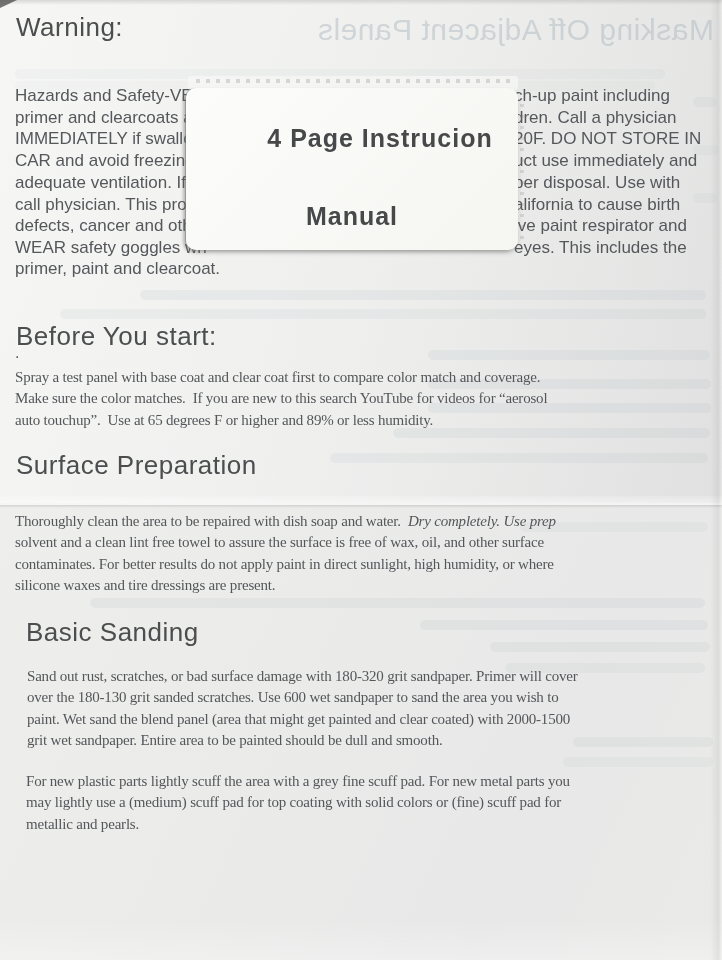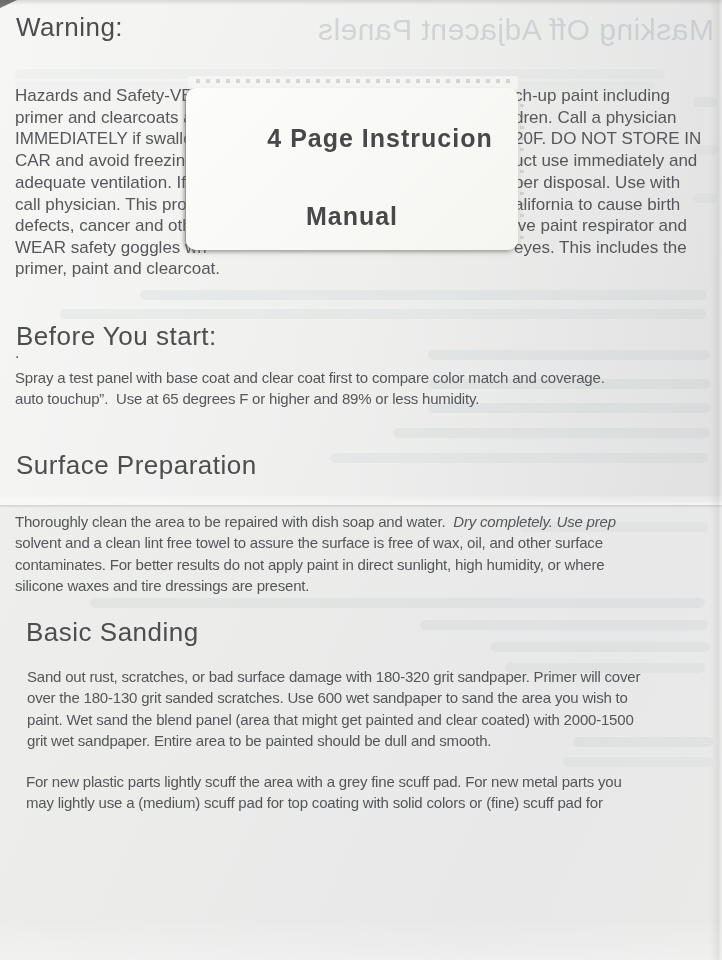--- a/index.html
+++ b/index.html
@@ -27,21 +27,21 @@
   
   .gb{position:absolute;height:10px;border-radius:5px;background:rgba(168,178,188,.30);
     filter:blur(.7px);z-index:1;}
   .ghost-heading{left:298px;top:13px;width:416px;z-index:1;
     font-size:30px;letter-spacing:.5px;color:rgba(172,182,191,.48);
     transform:scaleX(-1);white-space:pre;text-align:left;filter:blur(.4px);}
   
   .hdg{font-size:26px;color:#4b4d4f;letter-spacing:.5px;white-space:pre;z-index:3;}
   .wcol{font-size:17px;line-height:21.7px;color:#55575b;z-index:2;}
   .wcol .ln{white-space:pre;}
-  .para{font-size:15px;line-height:21.3px;color:#54565a;letter-spacing:-0.2px;z-index:3;}
+  .para{font-size:15px;line-height:21.3px;color:#54565a;letter-spacing:-0.2px;z-index:3;font-family:Liberation Serif, serif;}
   .para .ln{white-space:pre;}
   .ital{font-style:italic;}
   .stray{font-size:16px;color:#55575b;z-index:3;}
   
   .torn-strip{left:188px;top:76px;width:330px;height:14px;z-index:4;
     background:rgba(248,248,246,.7);border-radius:3px;}
   .perf-top{left:190px;top:79px;width:326px;height:4px;z-index:4;opacity:.55;
     background:repeating-linear-gradient(90deg,rgba(130,130,128,0) 0 6px,rgba(130,130,128,.5) 6px 10px);}
   .sticker{left:186px;top:88px;width:332px;height:162px;z-index:5;border-radius:10px;
     background:linear-gradient(135deg,#fcfcfa,#f5f5f2);
@@ -118,20 +118,21 @@
   <div class="abs perf-right"></div>
   <div class="abs sticker">
     <div class="sticker-line sticker-l1">4 Page Instrucion</div>
     <div class="sticker-line sticker-l2">Manual</div>
   </div>
 
   <div class="abs hdg" style="left:16px;top:321px">Before You start:</div>
   <div class="abs stray" style="left:15px;top:344px">.</div>
   <div class="abs para" style="left:15px;top:367px">
     <div class="ln">Spray a test panel with base coat and clear coat first to compare color match and coverage.</div>
+    <div class="ln">Make sure the color matches.  If you are new to this search YouTube for videos for “aerosol</div>
     <div class="ln">auto touchup”.  Use at 65 degrees F or higher and 89% or less humidity.</div>
   </div>
 
   <div class="abs hdg" style="left:16px;top:450px">Surface Preparation</div>
   <div class="abs para" style="left:15px;top:511px">
     <div class="ln"><span>Thoroughly clean the area to be repaired with dish soap and water.  </span><span class="ital">Dry completely. Use prep</span></div>
     <div class="ln">solvent and a clean lint free towel to assure the surface is free of wax, oil, and other surface</div>
     <div class="ln">contaminates. For better results do not apply paint in direct sunlight, high humidity, or where</div>
     <div class="ln">silicone waxes and tire dressings are present.</div>
   </div>
@@ -139,19 +140,20 @@
   <div class="abs hdg" style="left:26px;top:617px">Basic Sanding</div>
   <div class="abs para" style="left:27px;top:666px">
     <div class="ln">Sand out rust, scratches, or bad surface damage with 180-320 grit sandpaper. Primer will cover</div>
     <div class="ln">over the 180-130 grit sanded scratches. Use 600 wet sandpaper to sand the area you wish to</div>
     <div class="ln">paint. Wet sand the blend panel (area that might get painted and clear coated) with 2000-1500</div>
     <div class="ln">grit wet sandpaper. Entire area to be painted should be dull and smooth.</div>
   </div>
   <div class="abs para" style="left:26px;top:771px">
     <div class="ln">For new plastic parts lightly scuff the area with a grey fine scuff pad. For new metal parts you</div>
     <div class="ln">may lightly use a (medium) scuff pad for top coating with solid colors or (fine) scuff pad for</div>
+    <div class="ln">metallic and pearls.</div>
   </div>
 
   <div class="abs edge-top"></div>
   <div class="abs edge-right"></div>
   <div class="abs corner-mark"></div>
 
 </div>
 
 </body></html>

